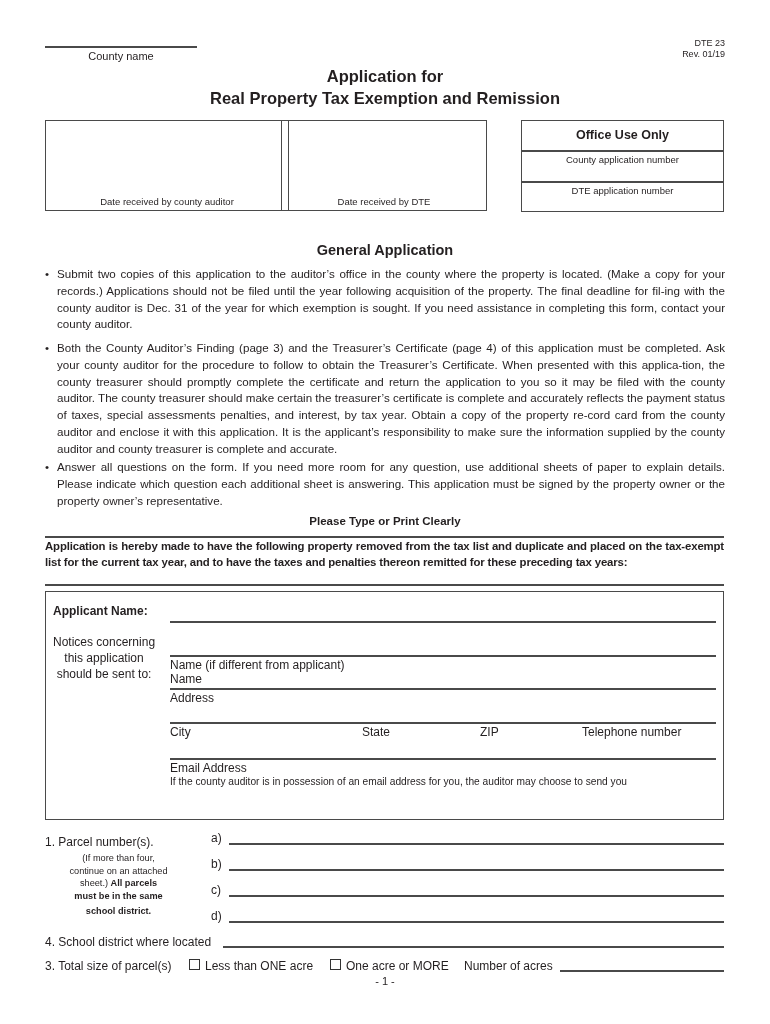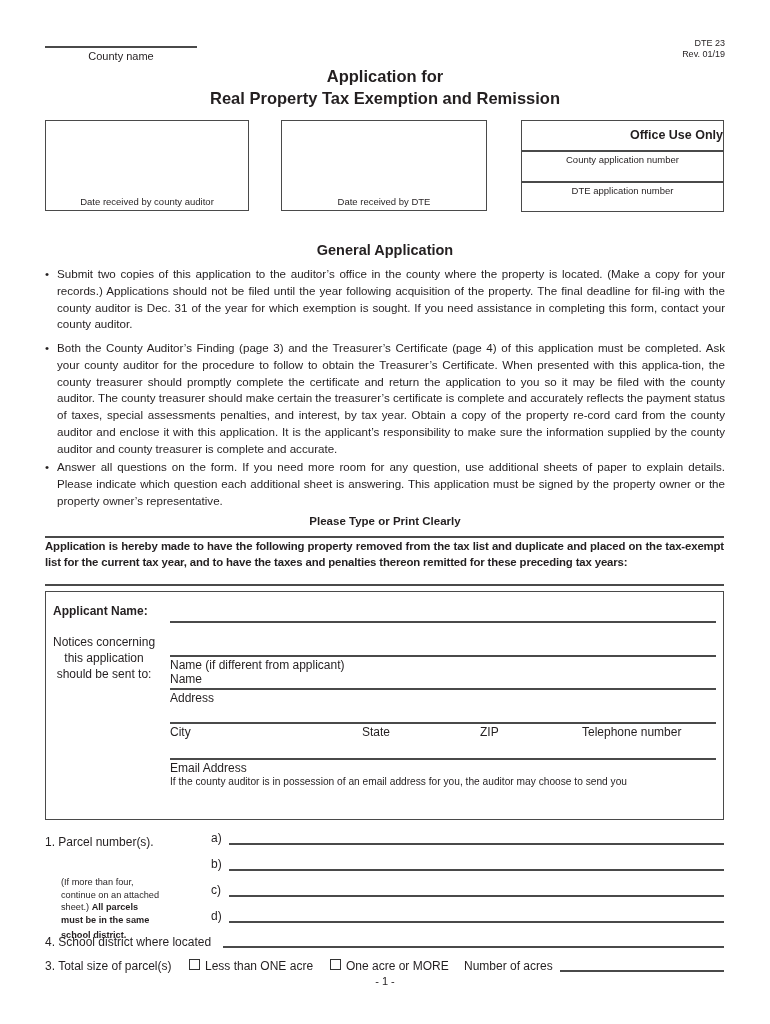--- a/index.html
+++ b/index.html
@@ -8,42 +8,42 @@
   .abs { position: absolute; text-align: center; }
   .rule { position: absolute; background: #4a4a4a; }
   .county-line { left: 45px; top: 46px; width: 152px; height: 2px; }
   .county-label { left: 45px; top: 50px; width: 152px; text-align: center; font-size: 11px; }
   .form-id { right: 45px; top: 38px; text-align: right; font-size: 9px; line-height: 11px; }
   .title { left: 0; width: 770px; text-align: center; font-weight: bold; font-size: 16.5px; }
   .title1 { top: 67px; }
   .title2 { top: 89px; }
   .date-box { position: absolute; top: 120px; height: 91px; border: 1.5px solid #4a4a4a; box-sizing: border-box; }
   .date-box .lbl { position: absolute; left: 0; right: 0; bottom: 3px; text-align: center; font-size: 9.5px; }
-  .box1 { left: 45px; width: 204px; }
+  .box1 { left: 45px; width: 244px; }
   .box2 { left: 281px; width: 206px; }
   .office-box { position: absolute; left: 521px; top: 120px; width: 203px; height: 92px; border: 1.5px solid #4a4a4a; box-sizing: border-box; }
-  .office-title { position: absolute; left: 0; right: 0; top: 7px; text-align: right; font-weight: bold; font-size: 12.5px; }
+  .office-title { position: absolute; left: 0; right: 0; top: 7px; text-align: center; font-weight: bold; font-size: 12.5px; }
   .office-div { position: absolute; left: 0; right: 0; height: 1.5px; background: #4a4a4a; }
   .office-sub { position: absolute; left: 0; right: 0; text-align: center; font-size: 9.5px; }
   .h-gen { left: 0; width: 770px; top: 242px; text-align: center; font-weight: bold; font-size: 14.5px; }
   .bullet { position: absolute; left: 45px; width: 680px; font-size: 11.6px; line-height: 16.8px; }
   .bullet .dot { position: absolute; left: 0; top: 0; }
   .bullet .txt { margin-left: 12px; text-align: justify; }
   .print-clearly { left: 0; width: 770px; top: 515px; text-align: center; font-weight: bold; font-size: 11.5px; }
   .sep { left: 45px; top: 536px; width: 679px; height: 1.5px; }
   .app-made { position: absolute; left: 45px; top: 539px; width: 679px; font-weight: bold; font-size: 11.4px; line-height: 15.5px; text-align: justify; letter-spacing: -0.15px; }
   .sep2 { left: 45px; top: 584px; width: 679px; height: 1.5px; }
   .applicant-box { position: absolute; left: 45px; top: 591px; width: 679px; height: 229px; border: 1.5px solid #4a4a4a; box-sizing: border-box; }
   .app-name-label { left: 53px; top: 604px; font-weight: bold; font-size: 12px; }
   .notices { left: 53px; top: 634px; font-size: 12px; line-height: 16px; }
   .field-line { position: absolute; left: 170px; width: 546px; height: 1.5px; background: #4a4a4a; }
   .field-lbl { position: absolute; font-size: 12px; }
   .email-note { position: absolute; left: 170px; top: 773px; font-size: 10.2px; line-height: 17px; }
   .q-text { position: absolute; font-size: 12px; }
-  .q1-sub { position: absolute; left: 61px; top: 876px; font-size: 9.2px; line-height: 12.5px; width: 115px; }
+  .q1-sub { position: absolute; left: 61px; top: 852px; font-size: 9.2px; line-height: 12.5px; width: 115px; text-align: center; }
   .q1-sub b { font-weight: bold; }
   .parcel-letter { position: absolute; left: 211px; font-size: 12px; }
   .parcel-line { position: absolute; left: 229px; width: 495px; height: 1.5px; background: #4a4a4a; }
   .checkbox { position: absolute; width: 11px; height: 11px; border: 1px solid #333; box-sizing: border-box; background: #fff; }
   .page-num { left: 0; width: 770px; top: 975px; text-align: center; font-size: 11px; }
 </style>
 </head>
 <body>
 
 <div class="rule county-line"></div>

